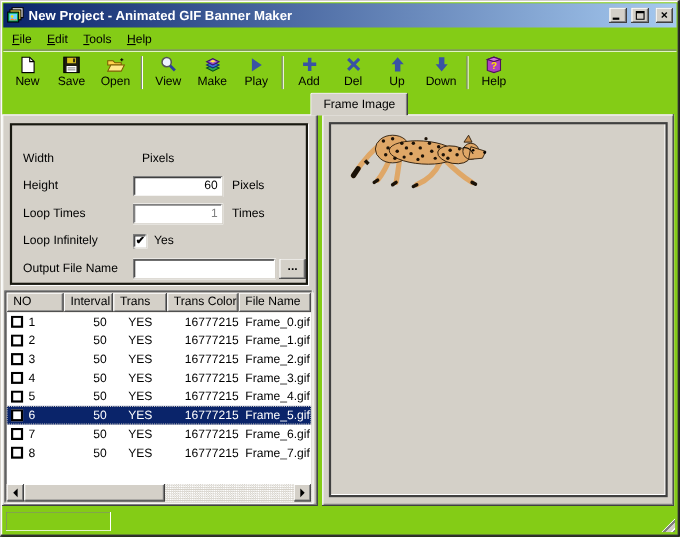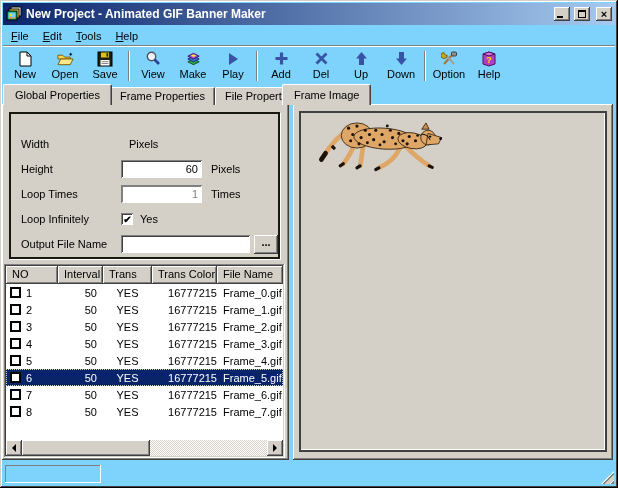--- a/index.html
+++ b/index.html
@@ -1,20 +1,20 @@
 <!DOCTYPE html>
 <html><head>
 <meta charset="utf-8">
 <style>
   * { margin:0; padding:0; box-sizing:border-box; }
   html,body { width:618px; height:488px; background:#808080; }
   body { font-family:"Liberation Sans", sans-serif; font-size:11px; color:#000; }
 
   .window {
-    position:relative; width:618px; height:488px; background:#7dd3fc;
+    position:relative; width:618px; height:488px; background:#84cc16;
     box-shadow: inset -1px -1px #000, inset 1px 1px #d4d0c8, inset -2px -2px #404040, inset 2px 2px #fff;
   }
 
   
   .titlebar {
     position:absolute; left:3px; top:3px; right:3px; height:22px;
     background:linear-gradient(90deg,#0a246a,#a6caf0);
     display:flex; align-items:center; padding:0 3px; gap:4px;
   }
   .titlebar .title { color:#fff; font-weight:bold; font-size:12px; flex:1;
@@ -165,41 +165,41 @@
       <span class="ticon">
         <svg width="16" height="16" viewBox="0 0 16 16">
             <path d="M3,1 h7 l4,4 v10 h-11 z" fill="#fff" stroke="#000"></path>
             <path d="M10,1 v4 h4" fill="none" stroke="#000"></path>
           </svg>
       </span>
       <span>New</span>
     </div>
     <div class="tbtn">
       <span class="ticon">
-        <svg width="18" height="16" viewBox="0 0 18 16">
-            <path d="M1,4 h5 l2,2 h6 v2 h-13 z" fill="#ffd34d" stroke="#7a5c00"></path>
-            <path d="M1,14 l3,-6 h13 l-3,6 z" fill="#ffe88a" stroke="#7a5c00"></path>
-            <path d="M13,3 h3 M14.5,1.5 v3" stroke="#000" fill="none"></path>
-          </svg>
-      </span>
-      <span>Open</span>
-    </div>
-    <div class="tbtn">
-      <span class="ticon">
         <svg width="16" height="16" viewBox="0 0 16 16">
             <rect x="1" y="1" width="14" height="14" fill="#1d1d10" stroke="#000"></rect>
             <rect x="4" y="1.5" width="8" height="5" fill="#d8c020"></rect>
             <rect x="9.5" y="2.2" width="1.6" height="3.4" fill="#1d1d10"></rect>
             <rect x="3.5" y="9" width="9" height="5.5" fill="#fff"></rect>
             <rect x="4.5" y="10.2" width="7" height="1" fill="#888"></rect>
             <rect x="4.5" y="12" width="7" height="1" fill="#888"></rect>
           </svg>
       </span>
       <span>Save</span>
     </div>
+    <div class="tbtn">
+      <span class="ticon">
+        <svg width="18" height="16" viewBox="0 0 18 16">
+            <path d="M1,4 h5 l2,2 h6 v2 h-13 z" fill="#ffd34d" stroke="#7a5c00"></path>
+            <path d="M1,14 l3,-6 h13 l-3,6 z" fill="#ffe88a" stroke="#7a5c00"></path>
+            <path d="M13,3 h3 M14.5,1.5 v3" stroke="#000" fill="none"></path>
+          </svg>
+      </span>
+      <span>Open</span>
+    </div>
     <div class="tsep"></div>
     <div class="tbtn">
       <span class="ticon">
         <svg width="16" height="16" viewBox="0 0 16 16">
             <circle cx="6.5" cy="5.5" r="4.2" fill="#eef2ff" stroke="#555" stroke-width="1.4"></circle>
             <path d="M9.5,8.5 L14,13" stroke="#2b3f9e" stroke-width="2.6"></path>
           </svg>
       </span>
       <span>View</span>
     </div>
@@ -251,46 +251,30 @@
       <span class="ticon">
         <svg width="15" height="15" viewBox="0 0 15 15">
             <path d="M7.5,14 L2,7.5 H5 V1 H10 V7.5 H13 Z" fill="#3953a4"></path>
           </svg>
       </span>
       <span>Down</span>
     </div>
     <div class="tsep"></div>
     <div class="tbtn">
       <span class="ticon">
-        <svg width="17" height="16" viewBox="0 0 17 16">
-            <path d="M3,13 L12,3" stroke="#b07030" stroke-width="2"></path>
-            <rect x="10.5" y="1" width="5" height="4" rx="1" fill="#909090" stroke="#404040"></rect>
-            <path d="M13,13 L5,4" stroke="#a0a0a0" stroke-width="2"></path>
-            <path d="M3,1.5 a3,3 0 1 0 3,3 l-1.5,-0.5 l-1,-1 z" fill="#c8a820" stroke="#6a5200" stroke-width="0.8"></path>
-          </svg>
-      </span>
-      <span>Option</span>
-    </div>
-    <div class="tbtn">
-      <span class="ticon">
         <svg width="16" height="16" viewBox="0 0 16 16">
             <path d="M2,3 l6,-2 l6,2 v10 l-6,2 l-6,-2 z" fill="#b040c0" stroke="#501060"></path>
             <path d="M2,3 l6,-2 l6,2 l-6,2 z" fill="#d070e0" stroke="#501060"></path>
             <text x="8" y="12" font-size="9" font-weight="bold" fill="#ffe000" text-anchor="middle" font-family="Liberation Sans, sans-serif">?</text>
           </svg>
       </span>
       <span>Help</span>
     </div>
   </div>
 
-  <div class="tabstrip left">
-    <div class="tab active">Global Properties</div>
-    <div class="tab">Frame Properties</div>
-    <div class="tab">File Properties</div>
-  </div>
 
   <div class="tabstrip right">
     <div class="tab active">Frame Image</div>
   </div>
 
   <div class="page left">
 
     <div class="groupbox">
       <div class="frow">
         <span class="flabel">Width</span>

